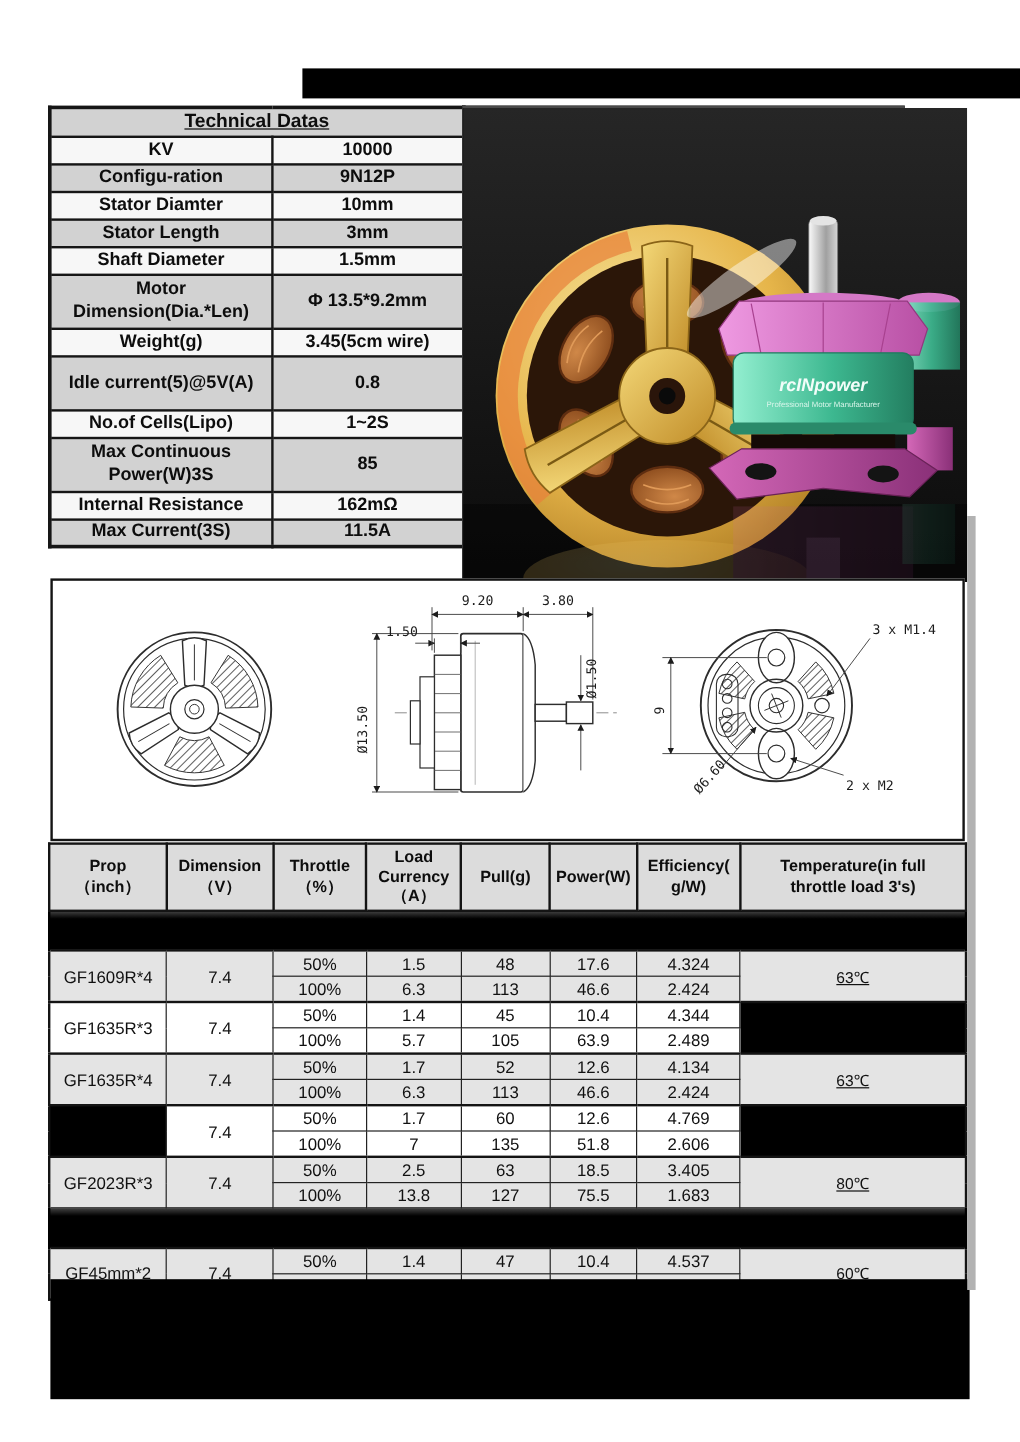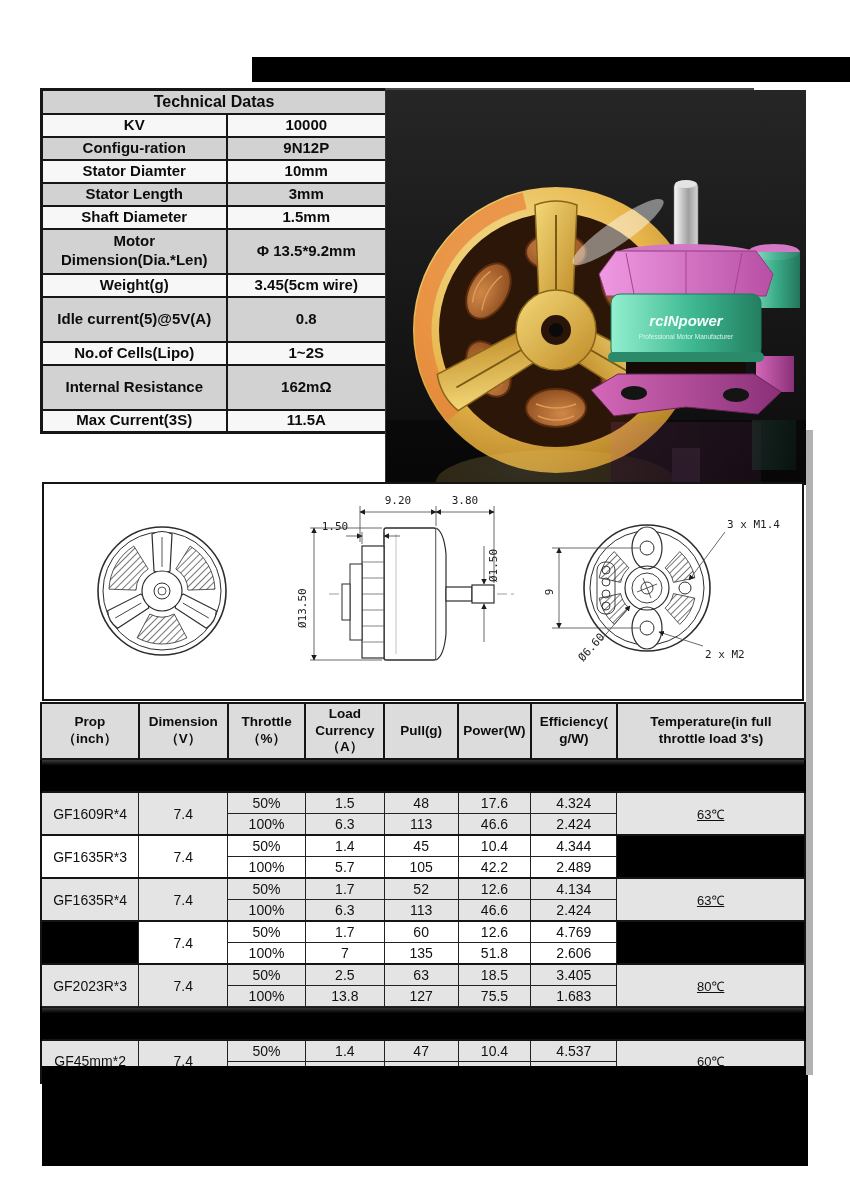--- a/index.html
+++ b/index.html
@@ -14,21 +14,21 @@
   #tech{left:40px;top:88px;width:345px;border-collapse:collapse;table-layout:fixed;
         border:3px solid #161616;}
   #tech td{border:2px solid #161616;font-weight:bold;text-align:center;color:#0d0d0d;
            font-size:15px;line-height:1.25;padding:0 2px;white-space:pre-line;}
   #tech col.c1{width:185px;} #tech col.c2{width:160px;}
   #tech tr{height:23px;}
   #tech tr:nth-child(1){height:24px;}
   #tech tr:nth-child(7),#tech tr:nth-child(9),#tech tr:nth-child(11){height:45px;}
   #tech tr:nth-child(odd) td{background:#d2d2d2;}
   #tech tr:nth-child(even) td{background:#f7f7f7;}
-  #tech tr:nth-child(1) td{font-size:16px;}
+  #tech tr:nth-child(1) td{font-size:16px;text-decoration:underline;}
 
   
   #photo{left:385px;top:88px;width:369px;height:397px;background:#111;
          border-top:2px solid #4a4a4a;border-left:1px solid #333;box-sizing:border-box;text-align:right;}
   #photo svg{display:block;}
 
   
   #drawbox{left:42px;top:482px;width:762px;height:219px;background:#fff;
            border:2px solid #141414;box-sizing:border-box;}
   #drawbox svg{display:block;}
@@ -98,20 +98,25 @@
         <td>Weight(g)</td>
         <td>3.45(5cm wire)</td>
       </tr>
       <tr>
         <td>Idle current(5)@5V(A)</td>
         <td>0.8</td>
       </tr>
       <tr>
         <td>No.of Cells(Lipo)</td>
         <td>1~2S</td>
+      </tr>
+      <tr>
+        <td>Max Continuous
+Power(W)3S</td>
+        <td>85</td>
       </tr>
       <tr>
         <td>Internal Resistance</td>
         <td>162mΩ</td>
       </tr>
       <tr>
         <td>Max Current(3S)</td>
         <td>11.5A</td>
       </tr>
     </tbody>
@@ -405,21 +410,21 @@
         <td>1.4</td>
         <td>45</td>
         <td>10.4</td>
         <td>4.344</td>
         <td class="black-cell" rowspan="2"></td>
       </tr>
       <tr class="shade-white">
         <td>100%</td>
         <td>5.7</td>
         <td>105</td>
-        <td>42.2</td>
+        <td>63.9</td>
         <td>2.489</td>
       </tr>
       <tr class="shade-gray g-first">
         <td rowspan="2">GF1635R*4</td>
         <td rowspan="2">7.4</td>
         <td>50%</td>
         <td>1.7</td>
         <td>52</td>
         <td>12.6</td>
         <td>4.134</td>

